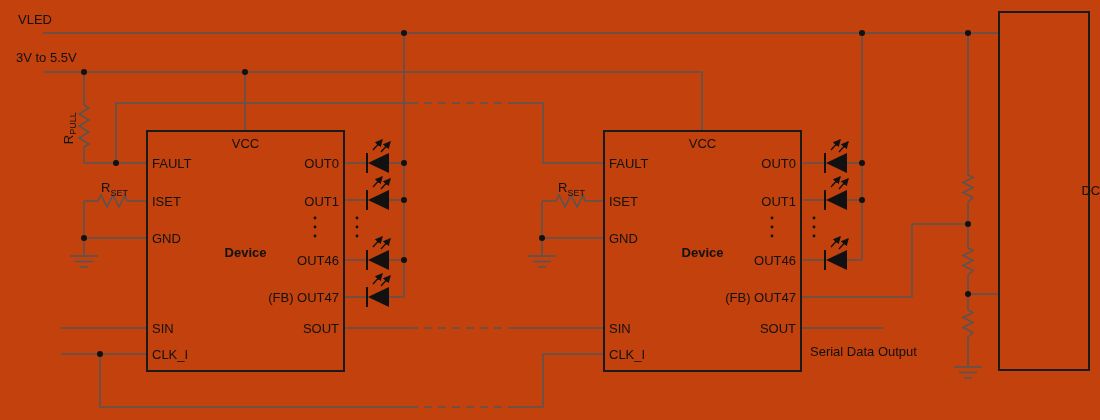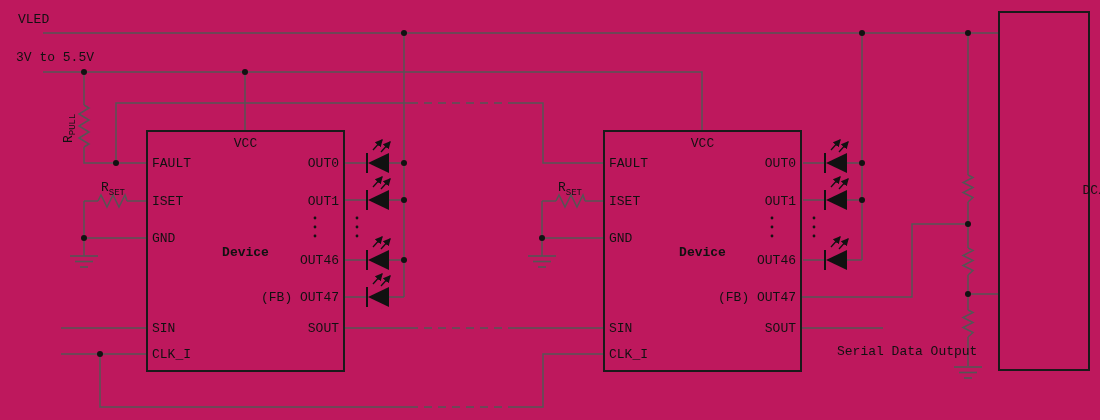--- a/index.html
+++ b/index.html
@@ -1,17 +1,17 @@
 <!DOCTYPE html>
 <html><head>
 <meta charset="utf-8">
 <style>
   html,body{margin:0;padding:0;background:#fff;}
-  .canvas{position:relative;width:1100px;height:420px;background:#be185d;overflow:hidden;
-          font-family:Liberation Mono, monospace;}
+  .canvas{position:relative;width:1100px;height:420px;background:#c2410c;overflow:hidden;
+          font-family:Liberation Sans, sans-serif;}
   svg.sch{position:absolute;left:0;top:0;}
   .box{position:absolute;border:2px solid #1a1a1a;background:transparent;box-sizing:border-box;}
   .lbl{position:absolute;font-size:13px;color:#111;white-space:nowrap;line-height:15px;}
   .lbl sub, .subtxt{font-size:9px;}
   .ctr{text-align:center;}
   .bold{font-weight:bold;}
   .rot{transform:rotate(-90deg);transform-origin:center;}
 </style>
 </head>
 <body>
@@ -194,15 +194,15 @@
   <div class="lbl" style="left:609px;top:231px;">GND</div>
   <div class="lbl" style="left:609px;top:321px;">SIN</div>
   <div class="lbl" style="left:609px;top:347px;">CLK_I</div>
   <div class="lbl" style="right:304px;top:156px;">OUT0</div>
   <div class="lbl" style="right:304px;top:194px;">OUT1</div>
   <div class="lbl" style="right:304px;top:253px;">OUT46</div>
   <div class="lbl" style="right:304px;top:290px;">(FB) OUT47</div>
   <div class="lbl" style="right:304px;top:321px;">SOUT</div>
 
   <div class="lbl ctr" style="left:1052px;top:183px;width:100px;">DC/DC</div>
-  <div class="lbl" style="left:810px;top:344px;margin-left:27px;">Serial Data Output</div>
+  <div class="lbl" style="left:810px;top:344px;">Serial Data Output</div>
 
 </div>
 
 </body></html>

